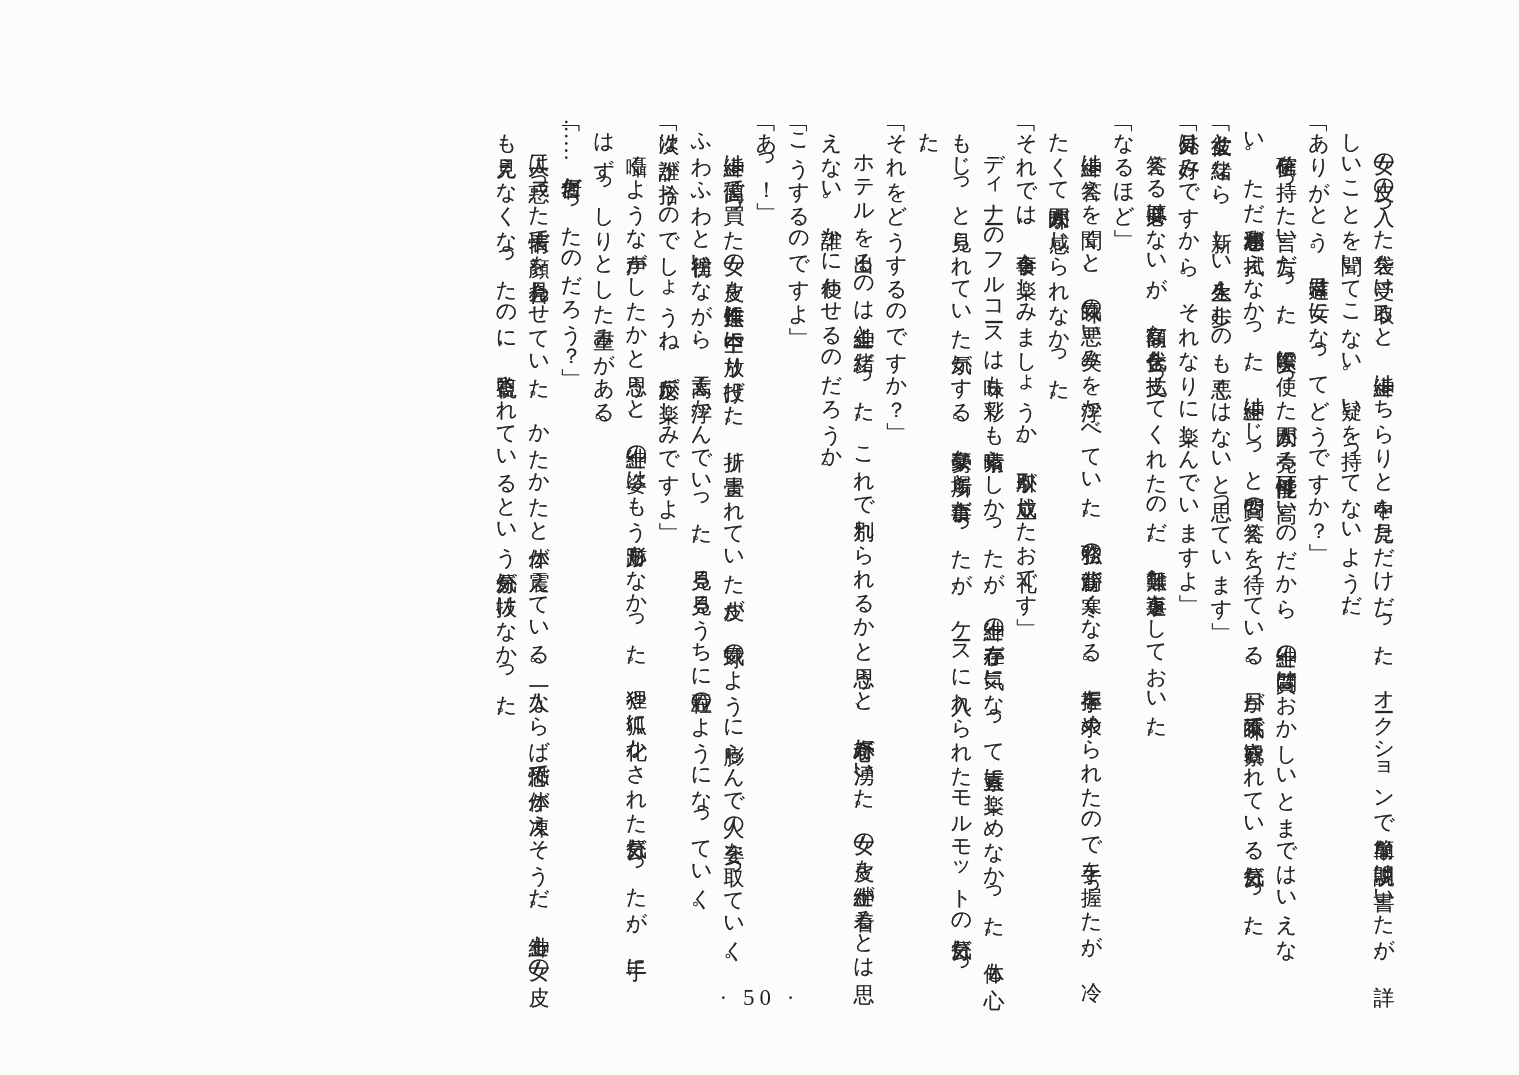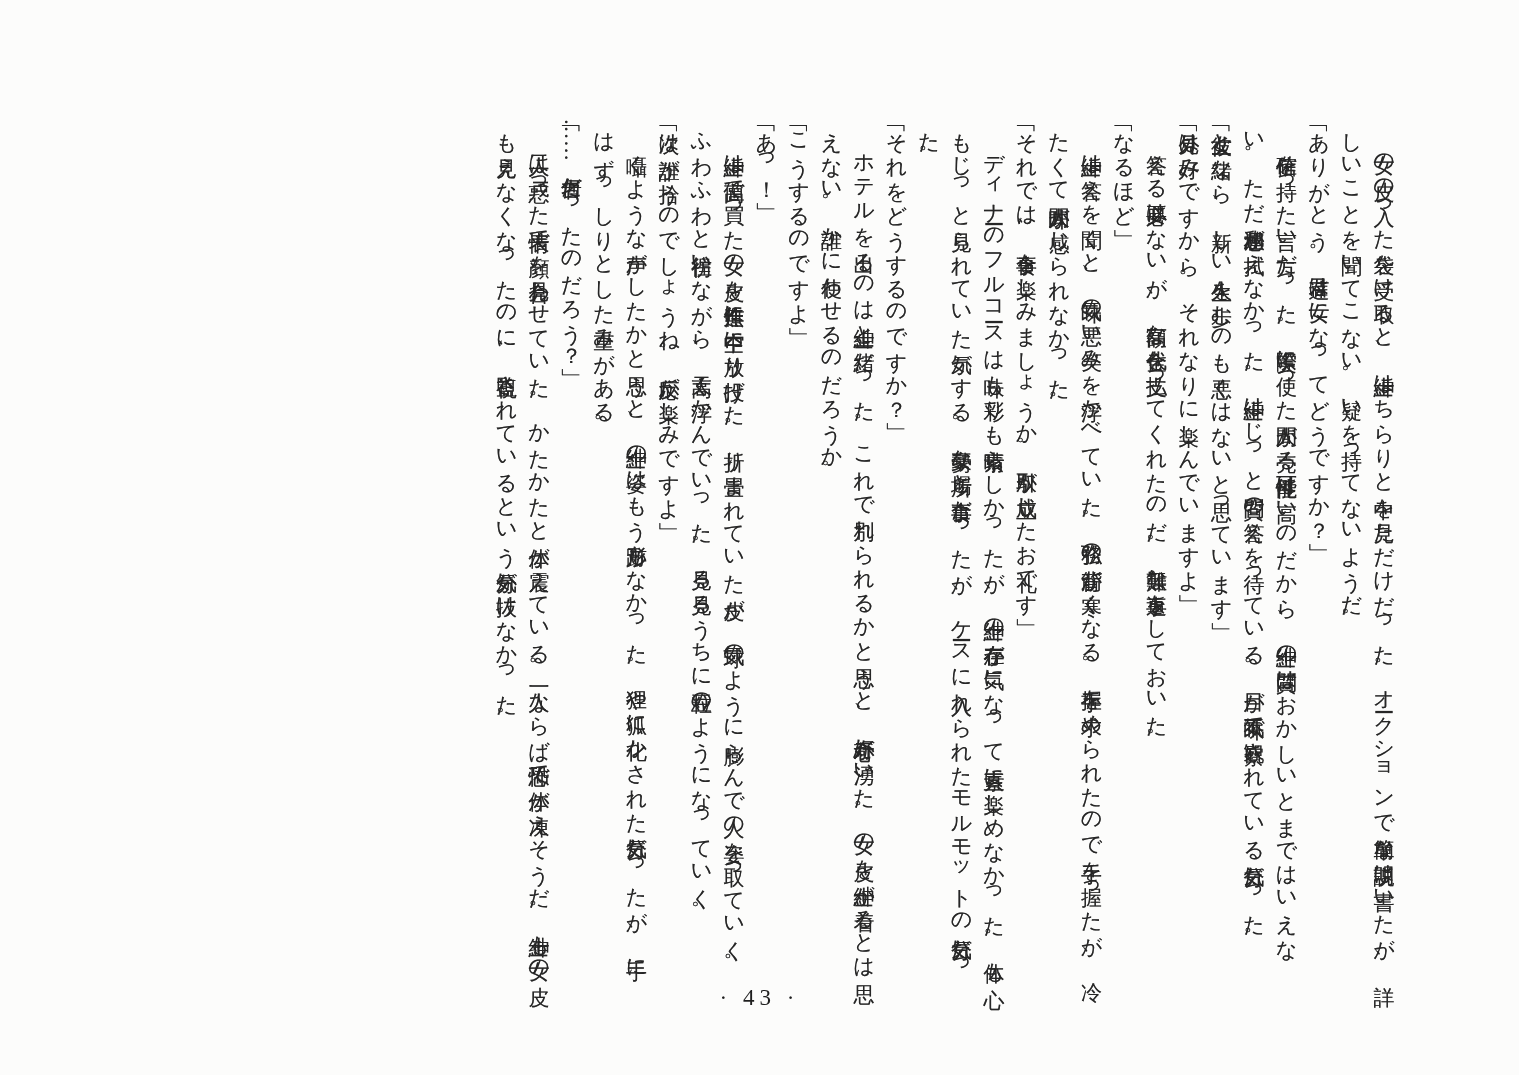--- a/index.html
+++ b/index.html
@@ -70,15 +70,15 @@
     <p>　ホテルを出るのは紳士と一緒だった。これで別れられるかと思うと、好奇心が湧いた。女の皮を紳士が着るとは思えない。誰かに使わせるのだろうか。</p>
     <p>「こうするのですよ」</p>
     <p>「あっ！」</p>
     <p>　紳士は高値で買った女の皮を無造作に空中に放り投げた。折り畳まれていた皮が、気球のように膨らんで人の姿を取っていく。ふわふわと彷徨いながら、天高く浮かんでいった。見る見るうちに豆粒のようになっていく。</p>
     <p>「次は誰が拾うのでしょうね。反応が楽しみですよ」</p>
     <p>　囁くような声がしたかと思うと、紳士の姿はもう跡形もなかった。狸や狐に化かされた気分だったが、手にはずっしりとした重みがある。</p>
     <p>「……何者だったのだろう？」</p>
     <p>　二人は戸惑った表情で顔を見合わせていた。かたかたと体が震えている。一人ならば恐怖で体が凍えそうだ。紳士も女の皮も見えなくなったのに、監視されているという気分が抜けなかった。</p>
   </div>
 
-  <div class="page-number">· 43 ·</div>
+  <div class="page-number">· 50 ·</div>
 
 </div>
 
 </body></html>

